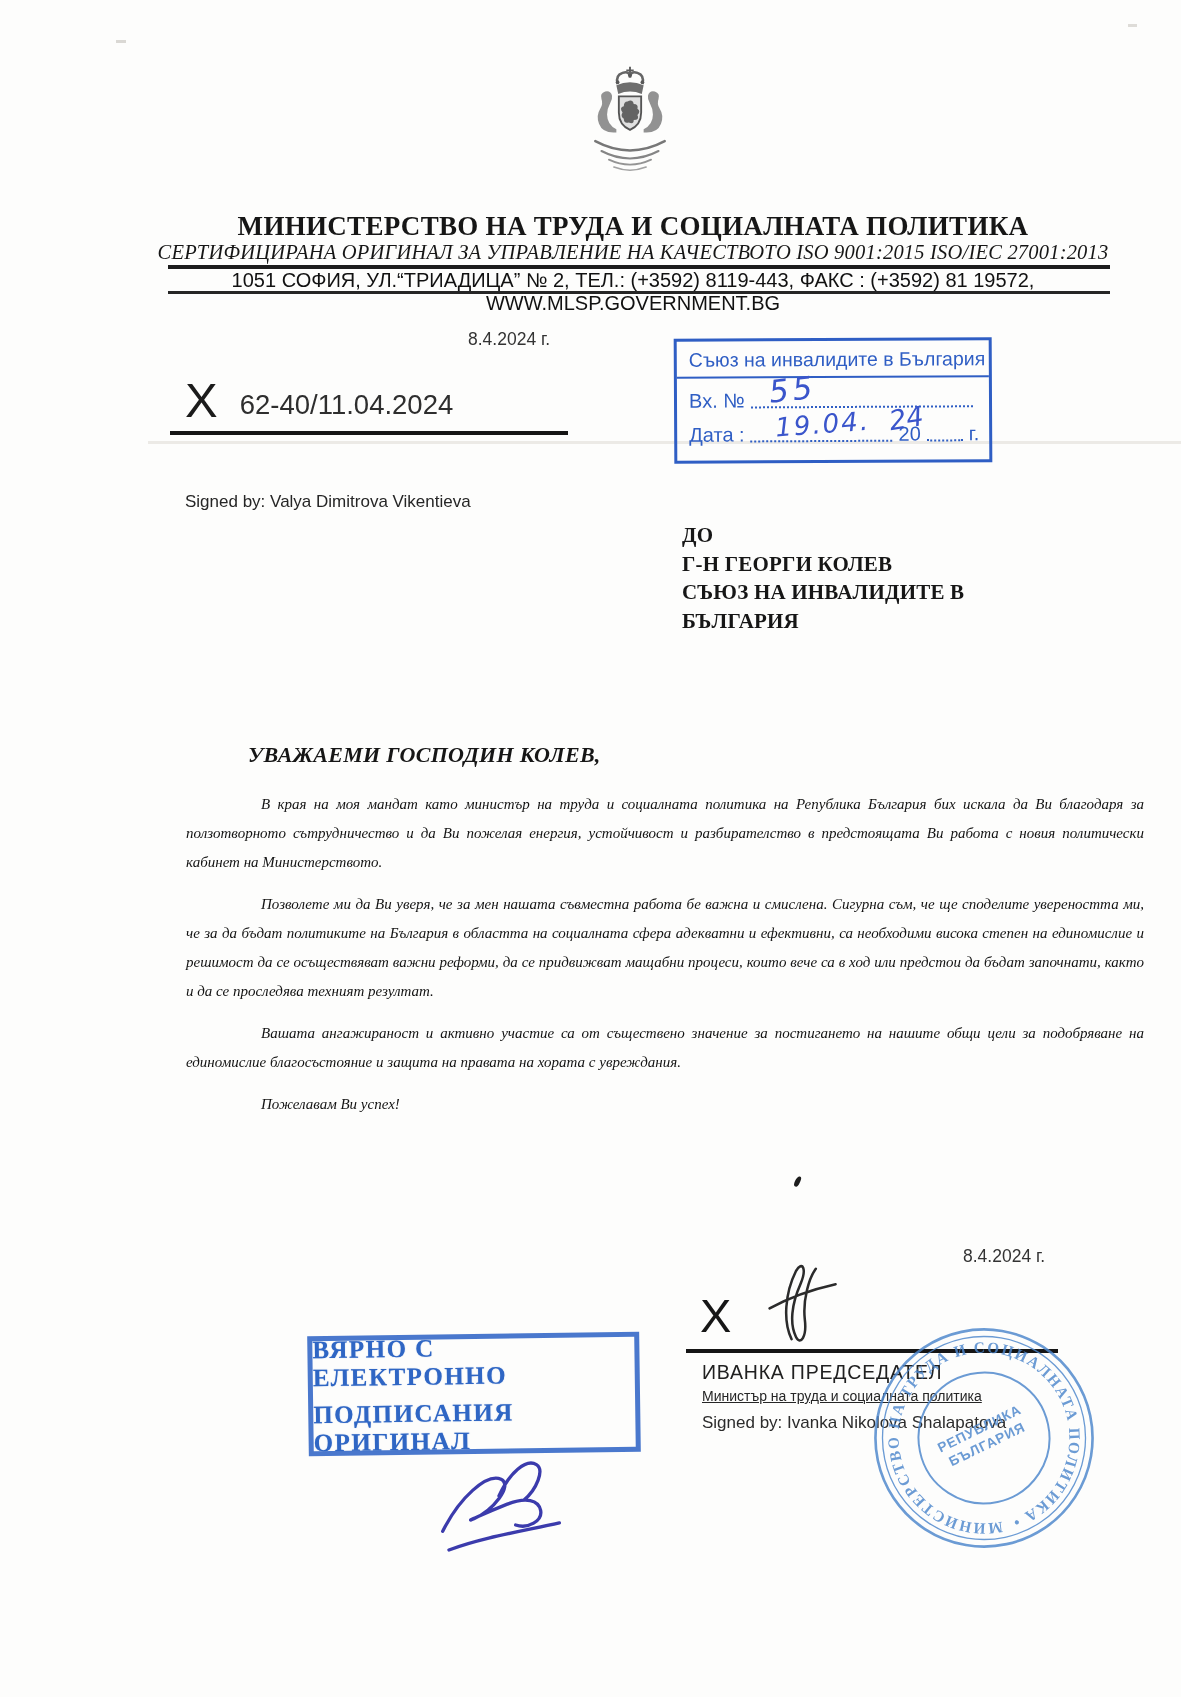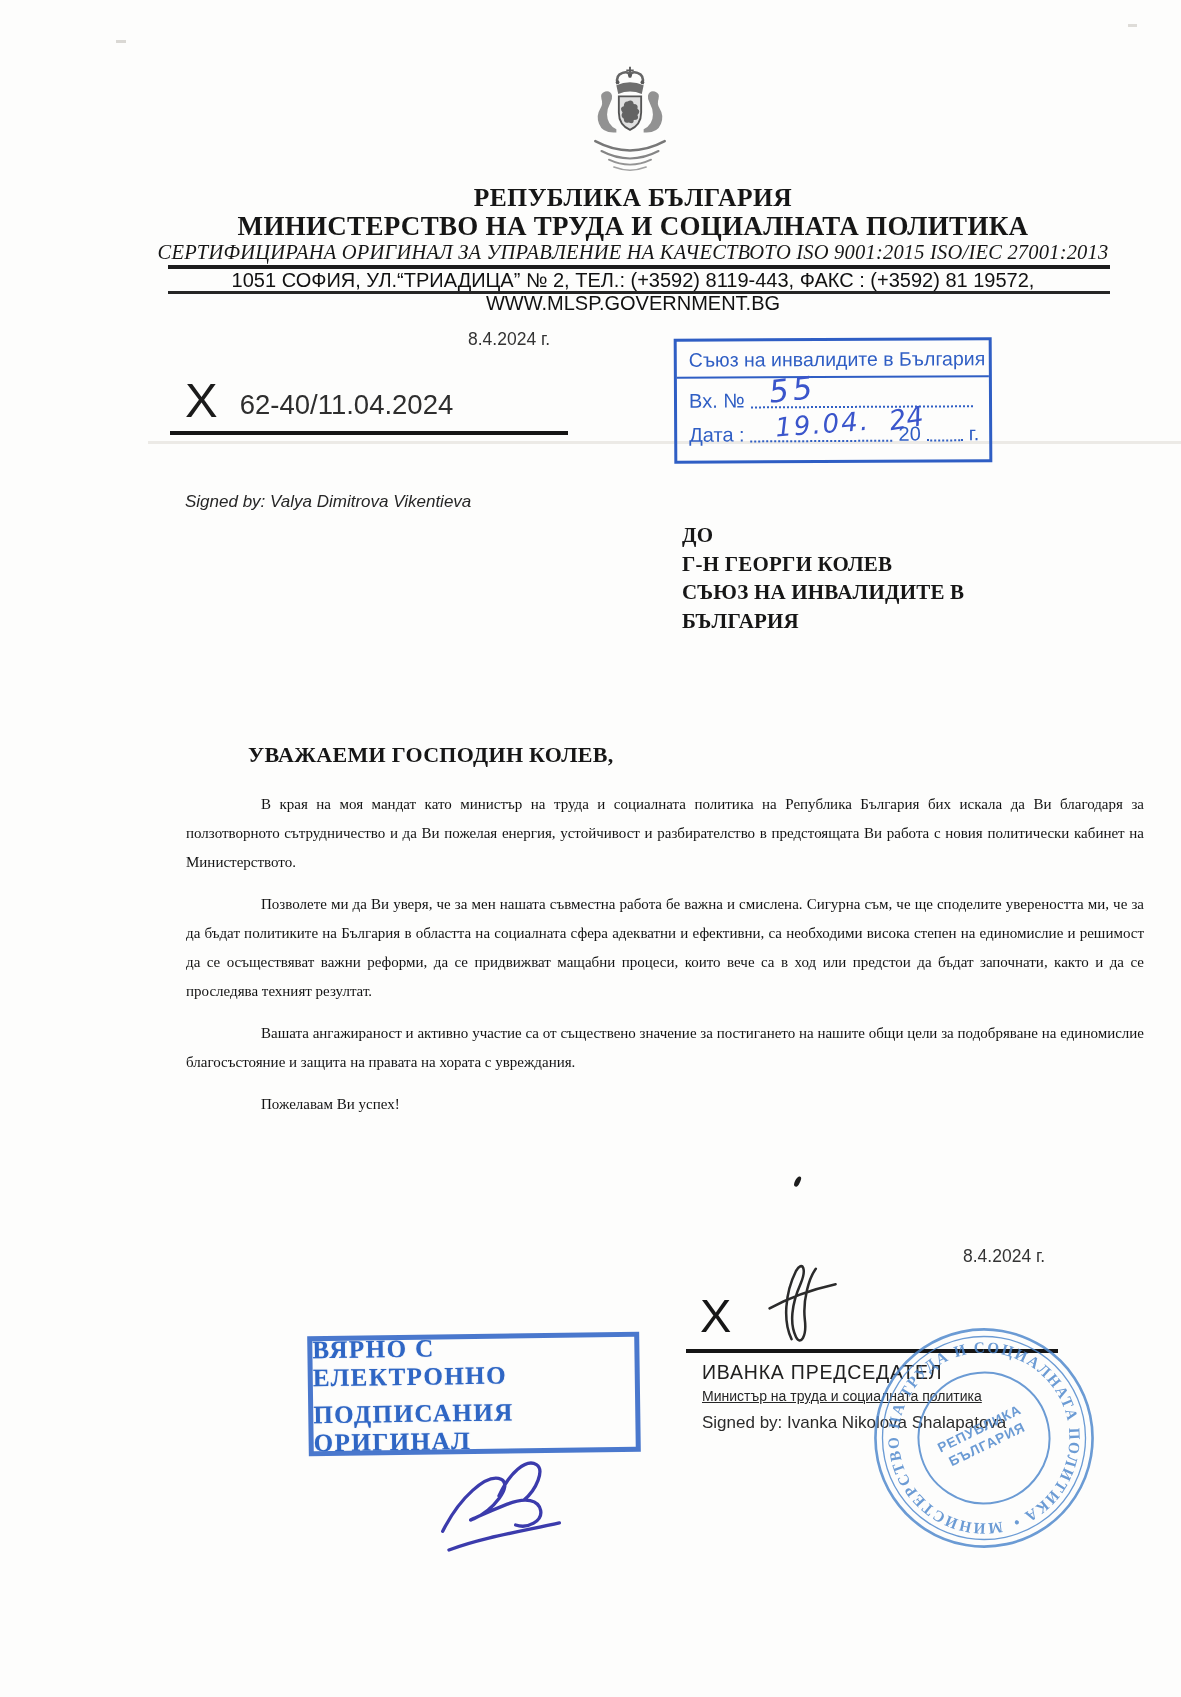--- a/index.html
+++ b/index.html
@@ -21,38 +21,38 @@
   .h-addr{top:269px;font-size:20px;color:#111;}
   .rule2{left:168px;width:942px;top:291px;height:3px;background:#262626;}
 
   
   .date-top{left:468px;top:329px;font-size:17.5px;color:#333;}
   .xblock{left:185px;top:376px;display:flex;align-items:flex-end;gap:22px;}
   .xmark{font-size:49px;line-height:1;font-weight:400;color:#1b1b1b;font-family:"Liberation Sans",sans-serif;}
   .xnum{font-size:27.5px;color:#2e2e2e;padding-bottom:4px;}
   .xline{left:170px;top:431px;width:398px;height:4px;background:#151515;}
   .band{left:148px;right:0;top:441px;height:3px;background:#eceae6;}
-  .signedby1{left:185px;top:492px;font-size:17px;color:#262626;font-style:italic;}
+  .signedby1{left:185px;top:492px;font-size:17px;color:#262626;}
 
   
   .stamp{left:674px;top:338px;width:318px;height:125px;border:3px solid #2f5ec4;color:#2f5ec4;box-sizing:border-box;transform:rotate(-.3deg);}
   .stamp-title{padding:7px 6px 5px 12px;border-bottom:2.5px solid #2f5ec4;font-size:19.5px;white-space:nowrap;font-family:"Liberation Sans",sans-serif;}
   .srow{display:flex;align-items:flex-end;margin:11px 10px 0 12px;font-size:20px;position:relative;font-family:"Liberation Sans",sans-serif;}
   .leader{flex:1;border-bottom:2.5px dotted currentColor;margin:0 6px 4px 6px;height:14px;}
   .leader.short{flex:0 0 36px;}
   .hw{position:absolute;font-family:"DejaVu Sans",sans-serif;font-style:italic;color:#3a55cb;}
   .hw-55{left:80px;top:-18px;font-size:31px;transform:rotate(-6deg);letter-spacing:4px;}
   .hw-date{left:86px;top:-14px;font-size:26px;transform:rotate(-4deg);letter-spacing:2px;}
   .hw-year{right:56px;top:-20px;font-size:27px;transform:rotate(-9deg);}
 
   
   .recipient{left:682px;top:521px;font-size:21px;font-weight:700;line-height:28.5px;letter-spacing:.2px;}
 
   
-  .letter{left:173px;top:742px;width:984px;}
+  .letter{left:173px;top:742px;width:984px;font-style:italic;}
   .salutation{margin:0 0 22px 75px;font-size:22px;font-weight:700;letter-spacing:.3px;}
   .letter p{margin:13px;font-size:15px;line-height:29px;text-align:justify;text-indent:75px;color:#131313;}
   .letter p.noj{text-align:left;}
 
   
   .date-bottom{left:963px;top:1246px;font-size:17.5px;color:#333;}
   .sigx{left:700px;top:1292px;font-size:47px;color:#161616;line-height:1;}
   .scribble{left:752px;top:1260px;width:88px;height:88px;}
   .sigline{left:686px;top:1349px;width:372px;height:4px;background:#151515;}
   .sig-name{left:702px;top:1361px;font-size:19.5px;letter-spacing:.8px;color:#202020;}
@@ -102,21 +102,20 @@
     <path d="M78,110 q-22,2 -28,-14 q-5,-13 2,-24 q5,-8 2,-16 q-3,-9 6,-12 q9,-2 11,7 q1,6 -3,12 q-5,9 -5,18 q0,16 15,24 z" fill="#929292"></path>
     <path d="M122,110 q22,2 28,-14 q5,-13 -2,-24 q-5,-8 -2,-16 q3,-9 -6,-12 q-9,-2 -11,7 q-1,6 3,12 q5,9 5,18 q0,16 -15,24 z" fill="#929292"></path>
     <g fill="none" stroke-linecap="round">
       <path d="M44,124 q56,30 112,0" stroke="#777" stroke-width="4"></path>
       <path d="M54,140 q46,24 92,0" stroke="#858585" stroke-width="3.4"></path>
       <path d="M66,154 q34,16 68,0" stroke="#949494" stroke-width="3"></path>
       <path d="M74,166 q26,10 52,0" stroke="#a3a3a3" stroke-width="2.6"></path>
     </g>
   </svg>
 
-  <div class="abs ctr h-country">РЕПУБЛИКА БЪЛГАРИЯ</div>
   <div class="abs ctr h-ministry">МИНИСТЕРСТВО НА ТРУДА И СОЦИАЛНАТА ПОЛИТИКА</div>
   <div class="abs ctr h-cert">СЕРТИФИЦИРАНА ОРИГИНАЛ ЗА УПРАВЛЕНИЕ НА КАЧЕСТВОТО  ISO 9001:2015   ISO/IEC 27001:2013</div>
   <div class="abs rule1"></div>
   <div class="abs ctr h-addr sans">1051 СОФИЯ, УЛ.“ТРИАДИЦА” № 2, ТЕЛ.: (+3592) 8119-443, ФАКС : (+3592) 81 19572, WWW.MLSP.GOVERNMENT.BG</div>
   <div class="abs rule2"></div>
 
   <div class="abs date-top sans">8.4.2024 г.</div>
   <div class="abs xblock">
     <span class="xmark">X</span>
     <span class="xnum sans">62-40/11.04.2024</span>

